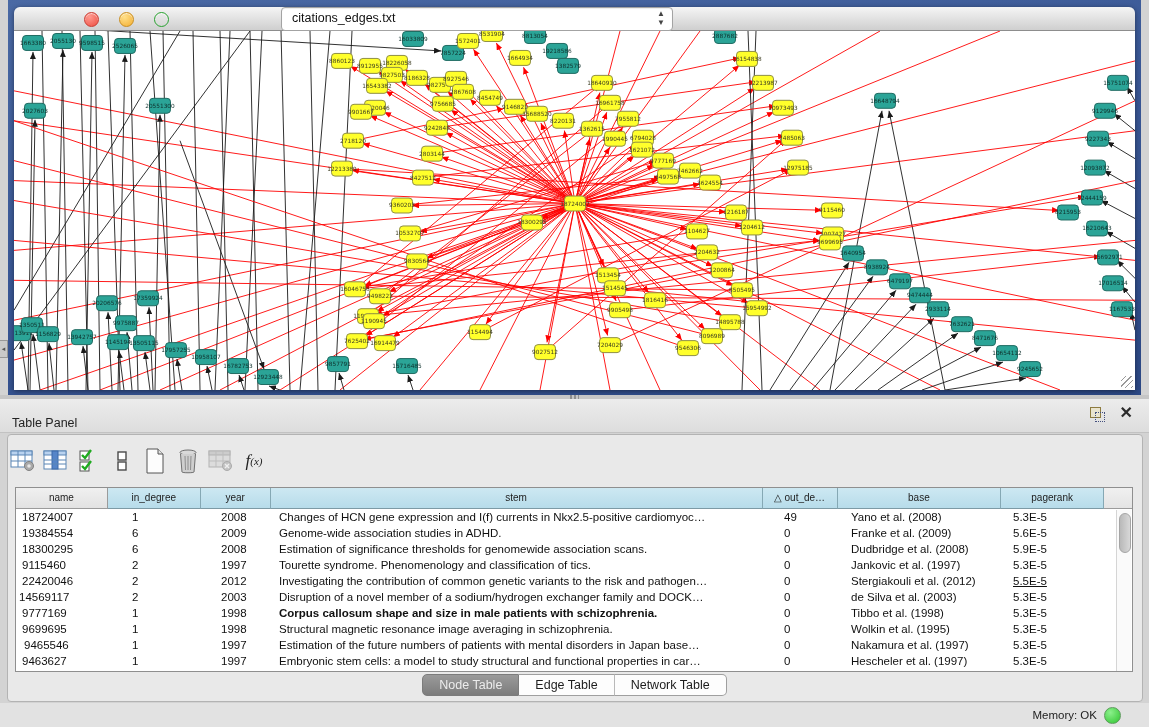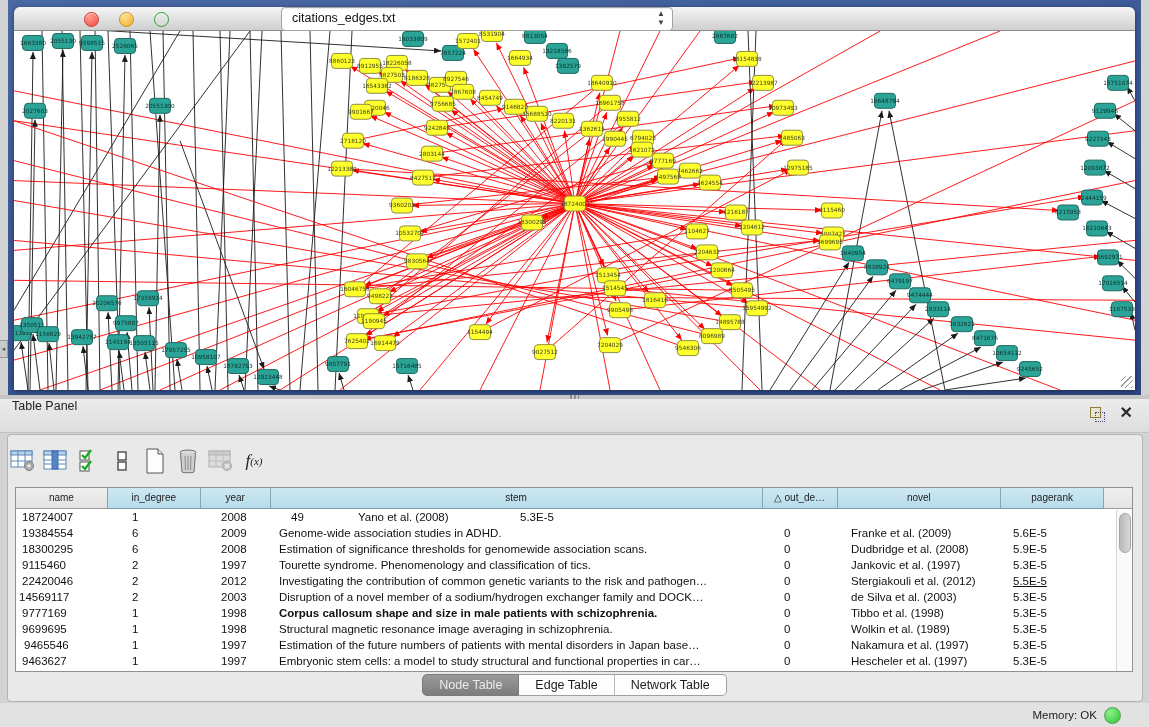--- a/index.html
+++ b/index.html
@@ -26,21 +26,21 @@
     border:1px solid #979797;border-left:none;font-size:7px;color:#555;line-height:15px;text-align:center;}
 
   
   .split-divider{position:absolute;left:0;top:395px;width:1149px;height:4px;background:#c6c6c6;}
   .split-divider .grip{position:absolute;left:570px;top:0px;width:9px;height:4px;
     background:repeating-linear-gradient(90deg,#8f8f8f 0 2px,transparent 2px 4px);}
 
   
   .tp-header{position:absolute;left:0;top:399px;width:1149px;height:33px;
     background:linear-gradient(#ececec,#dddddd);border-bottom:1px solid #c2c2c2;}
-  .tp-title{position:absolute;left:12px;top:0;font-size:12.5px;color:#222;}
+  .tp-title{position:absolute;left:12px;top:17px;font-size:12.5px;color:#222;}
   .tp-float{position:absolute;right:44px;top:8px;width:15px;height:15px;}
   .tp-float .sq1{position:absolute;left:0;top:0;width:9px;height:9px;border:1.5px solid #8d7b3f;background:#e9e4cf;}
   .tp-float .sq2{position:absolute;right:0;bottom:0;width:8px;height:8px;border:1.5px dotted #44507e;background:transparent;}
   .tp-close{position:absolute;right:16px;top:5px;font-size:16px;font-weight:bold;color:#2b2b2b;line-height:18px;}
 
   .tp-body{position:absolute;left:7px;top:434px;width:1134px;height:266px;background:#e9e9e9;
     border:1px solid #b3b3b3;border-radius:4px;}
 
   
   .toolbar{position:absolute;left:8px;top:443px;height:36px;display:flex;align-items:center;}
@@ -872,29 +872,30 @@
     <span class="stepper">▲<br>▼</span>
   </div>
 
   <div class="grid">
     <div class="ghead" id="ghead">
         <div class="hc gray" style="width: 92px;">name</div>
         <div class="hc" style="width: 93px;">in_degree</div>
         <div class="hc" style="width: 70px;">year</div>
         <div class="hc" style="width: 493px;">stem</div>
         <div class="hc" style="width: 75px;">△ out_de…</div>
-        <div class="hc" style="width: 164px;">novel</div>
+        <div class="hc" style="width: 164px;">base</div>
         <div class="hc" style="width: 103px;">pagerank</div>
         <div class="hc fill" style="width: 28px;"></div>
       </div>
     <div class="grows" id="grows">
         <div class="grow">
           <div class="gc" style="width: 92px; padding-left: 6px; box-sizing: border-box;">18724007</div>
           <div class="gc" style="width: 93px; padding-left: 24px; box-sizing: border-box;">1</div>
           <div class="gc" style="width: 70px; padding-left: 20px; box-sizing: border-box;">2008</div>
+          <div class="gc" style="width: 493px; padding-left: 8px; box-sizing: border-box;">Changes of HCN gene expression and I(f) currents in Nkx2.5-positive cardiomyoc…</div>
           <div class="gc" style="width: 75px; padding-left: 20px; box-sizing: border-box;">49</div>
           <div class="gc" style="width: 164px; padding-left: 12px; box-sizing: border-box;">Yano et al. (2008)</div>
           <div class="gc" style="width: 103px; padding-left: 10px; box-sizing: border-box;">5.3E-5</div>
         </div>
         <div class="grow">
           <div class="gc" style="width: 92px; padding-left: 6px; box-sizing: border-box;">19384554</div>
           <div class="gc" style="width: 93px; padding-left: 24px; box-sizing: border-box;">6</div>
           <div class="gc" style="width: 70px; padding-left: 20px; box-sizing: border-box;">2009</div>
           <div class="gc" style="width: 493px; padding-left: 8px; box-sizing: border-box;">Genome-wide association studies in ADHD.</div>
           <div class="gc" style="width: 75px; padding-left: 20px; box-sizing: border-box;">0</div>
@@ -945,21 +946,21 @@
           <div class="gc" style="width: 75px; padding-left: 20px; box-sizing: border-box;">0</div>
           <div class="gc" style="width: 164px; padding-left: 12px; box-sizing: border-box;">Tibbo et al. (1998)</div>
           <div class="gc" style="width: 103px; padding-left: 10px; box-sizing: border-box;">5.3E-5</div>
         </div>
         <div class="grow">
           <div class="gc" style="width: 92px; padding-left: 6px; box-sizing: border-box;">9699695</div>
           <div class="gc" style="width: 93px; padding-left: 24px; box-sizing: border-box;">1</div>
           <div class="gc" style="width: 70px; padding-left: 20px; box-sizing: border-box;">1998</div>
           <div class="gc" style="width: 493px; padding-left: 8px; box-sizing: border-box;">Structural magnetic resonance image averaging in schizophrenia.</div>
           <div class="gc" style="width: 75px; padding-left: 20px; box-sizing: border-box;">0</div>
-          <div class="gc" style="width: 164px; padding-left: 12px; box-sizing: border-box;">Wolkin et al. (1989)</div>
+          <div class="gc" style="width: 164px; padding-left: 12px; box-sizing: border-box;">Wolkin et al. (1995)</div>
           <div class="gc" style="width: 103px; padding-left: 10px; box-sizing: border-box;">5.3E-5</div>
         </div>
         <div class="grow">
           <div class="gc" style="width: 92px; padding-left: 8px; box-sizing: border-box;">9465546</div>
           <div class="gc" style="width: 93px; padding-left: 24px; box-sizing: border-box;">1</div>
           <div class="gc" style="width: 70px; padding-left: 20px; box-sizing: border-box;">1997</div>
           <div class="gc" style="width: 493px; padding-left: 8px; box-sizing: border-box;">Estimation of the future numbers of patients with mental disorders in Japan base…</div>
           <div class="gc" style="width: 75px; padding-left: 20px; box-sizing: border-box;">0</div>
           <div class="gc" style="width: 164px; padding-left: 12px; box-sizing: border-box;">Nakamura et al. (1997)</div>
           <div class="gc" style="width: 103px; padding-left: 10px; box-sizing: border-box;">5.3E-5</div>

